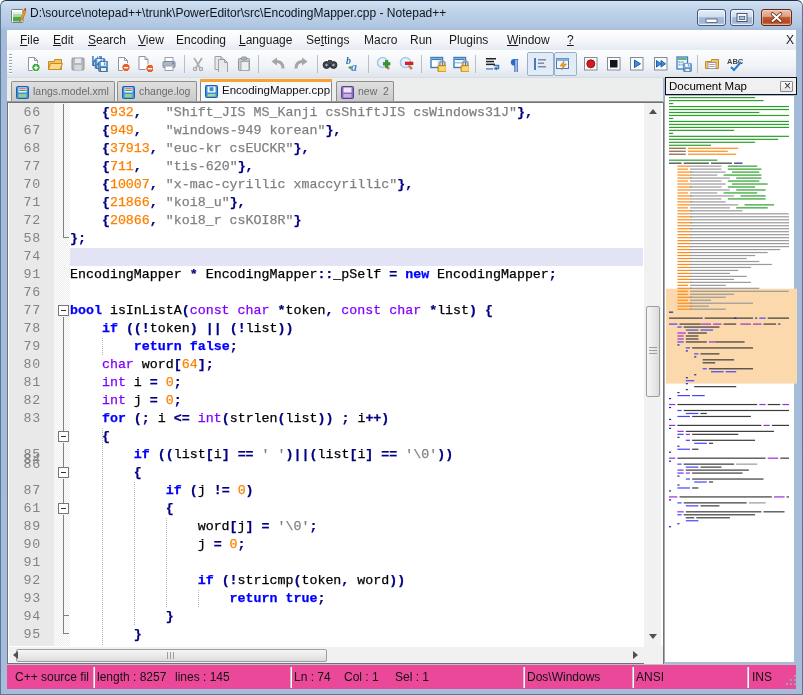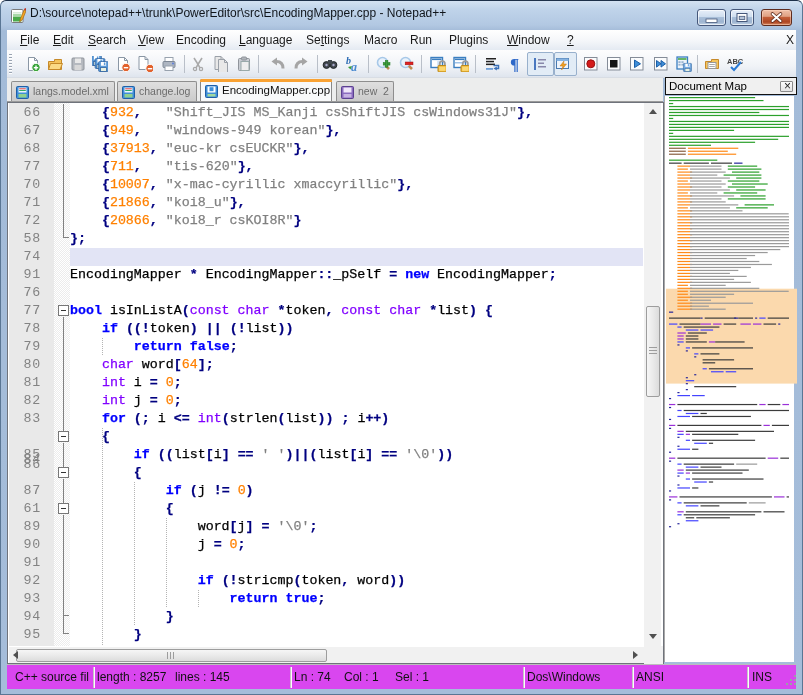--- a/index.html
+++ b/index.html
@@ -73,21 +73,21 @@
 
 #dmhead{position:absolute;left:665px;top:77px;width:132px;height:18px;border:1px solid #111;background:#f0f0f0;
  font-size:11.5px;color:#000}
 #dmhead .t{position:absolute;left:3px;top:2px}
 #dmclose{position:absolute;left:114px;top:2.5px;width:13px;height:11px;border:1px solid #8a8a8a;background:linear-gradient(180deg,#fdfdfd,#e4e4e4);
  border-radius:1px}
 #dmclose:before{content:"\00d7";position:absolute;left:3px;top:-3px;font-size:12px;color:#222}
 #dmwrap{position:absolute;left:664px;top:96px;width:130px;height:566px;background:#fff;border-left:1px solid #a8a8a8}
 .map{position:absolute;left:1px;top:0}
 
-#status{position:absolute;left:7px;top:664px;width:789px;height:25px;background:#d946ef;border-top:1px solid #bdbdbd;
+#status{position:absolute;left:7px;top:664px;width:789px;height:25px;background:#ec4899;border-top:1px solid #bdbdbd;
  font-size:12px;color:#111}
 #status span{position:absolute;top:5px;white-space:nowrap}
 .ssep{position:absolute;top:2px;width:1px;height:21px;background:#c6c6c6;box-shadow:1px 0 0 #fdfdfd}
 #sgrip{position:absolute;left:775px;top:6px;width:16px;height:16px}
 </style></head>
 <body>
 <div id="win"></div>
 <svg id="nppicon" width="16" height="16">
 <rect x="1.5" y="1.5" width="11.5" height="13" rx="1" fill="#fff" stroke="#7a7a7a"></rect>
 <rect x="3" y="8.5" width="8.5" height="5" fill="#4aaa4a"></rect>

